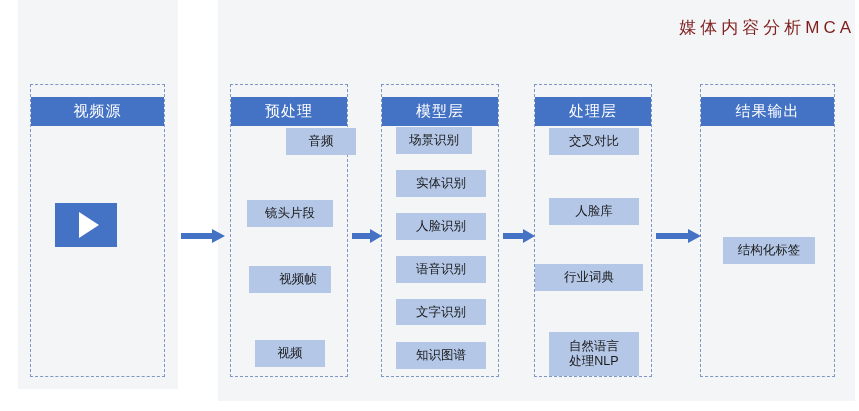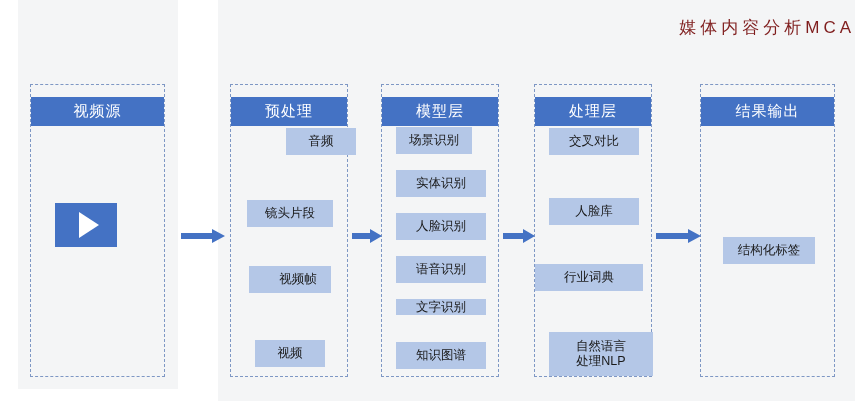--- a/index.html
+++ b/index.html
@@ -139,32 +139,32 @@
     </div>
   </div>
 
   <div class="column" id="col-2" style="left:381px; top:84px; width:118px; height:293px;">
     <div class="col-header">模型层</div>
     <div class="col-body">
       <div class="chip" style="left:14px; top:13px;  width:76px; height:27px;">场景识别</div>
       <div class="chip" style="left:14px; top:56px;  width:90px; height:27px;">实体识别</div>
       <div class="chip" style="left:14px; top:99px;  width:90px; height:27px;">人脸识别</div>
       <div class="chip" style="left:14px; top:142px; width:90px; height:27px;">语音识别</div>
-      <div class="chip" style="left:14px; top:185px; width:90px; height:16px;">文字识别</div>
+      <div class="chip" style="left:14px; top:185px; width:90px; height:26px;">文字识别</div>
       <div class="chip" style="left:14px; top:228px; width:90px; height:27px;">知识图谱</div>
     </div>
   </div>
 
   <div class="column" id="col-3" style="left:534px; top:84px; width:118px; height:293px;">
     <div class="col-header">处理层</div>
     <div class="col-body">
       <div class="chip" style="left:14px; top:14px;  width:90px; height:27px;">交叉对比</div>
       <div class="chip" style="left:14px; top:84px;  width:90px; height:27px;">人脸库</div>
       <div class="chip" style="left:0; top:150px; width:108px; height:27px;">行业词典</div>
-      <div class="chip" style="left:14px; top:218px; width:104px; height:44px;">自然语言
+      <div class="chip" style="left:14px; top:218px; width:90px; height:44px;">自然语言
 处理NLP</div>
     </div>
   </div>
 
   <div class="column" id="col-4" style="left:700px; top:84px; width:135px; height:293px;">
     <div class="col-header">结果输出</div>
     <div class="col-body">
       <div class="chip" style="left:22px; top:123px; width:92px; height:27px;">结构化标签</div>
     </div>
   </div>

